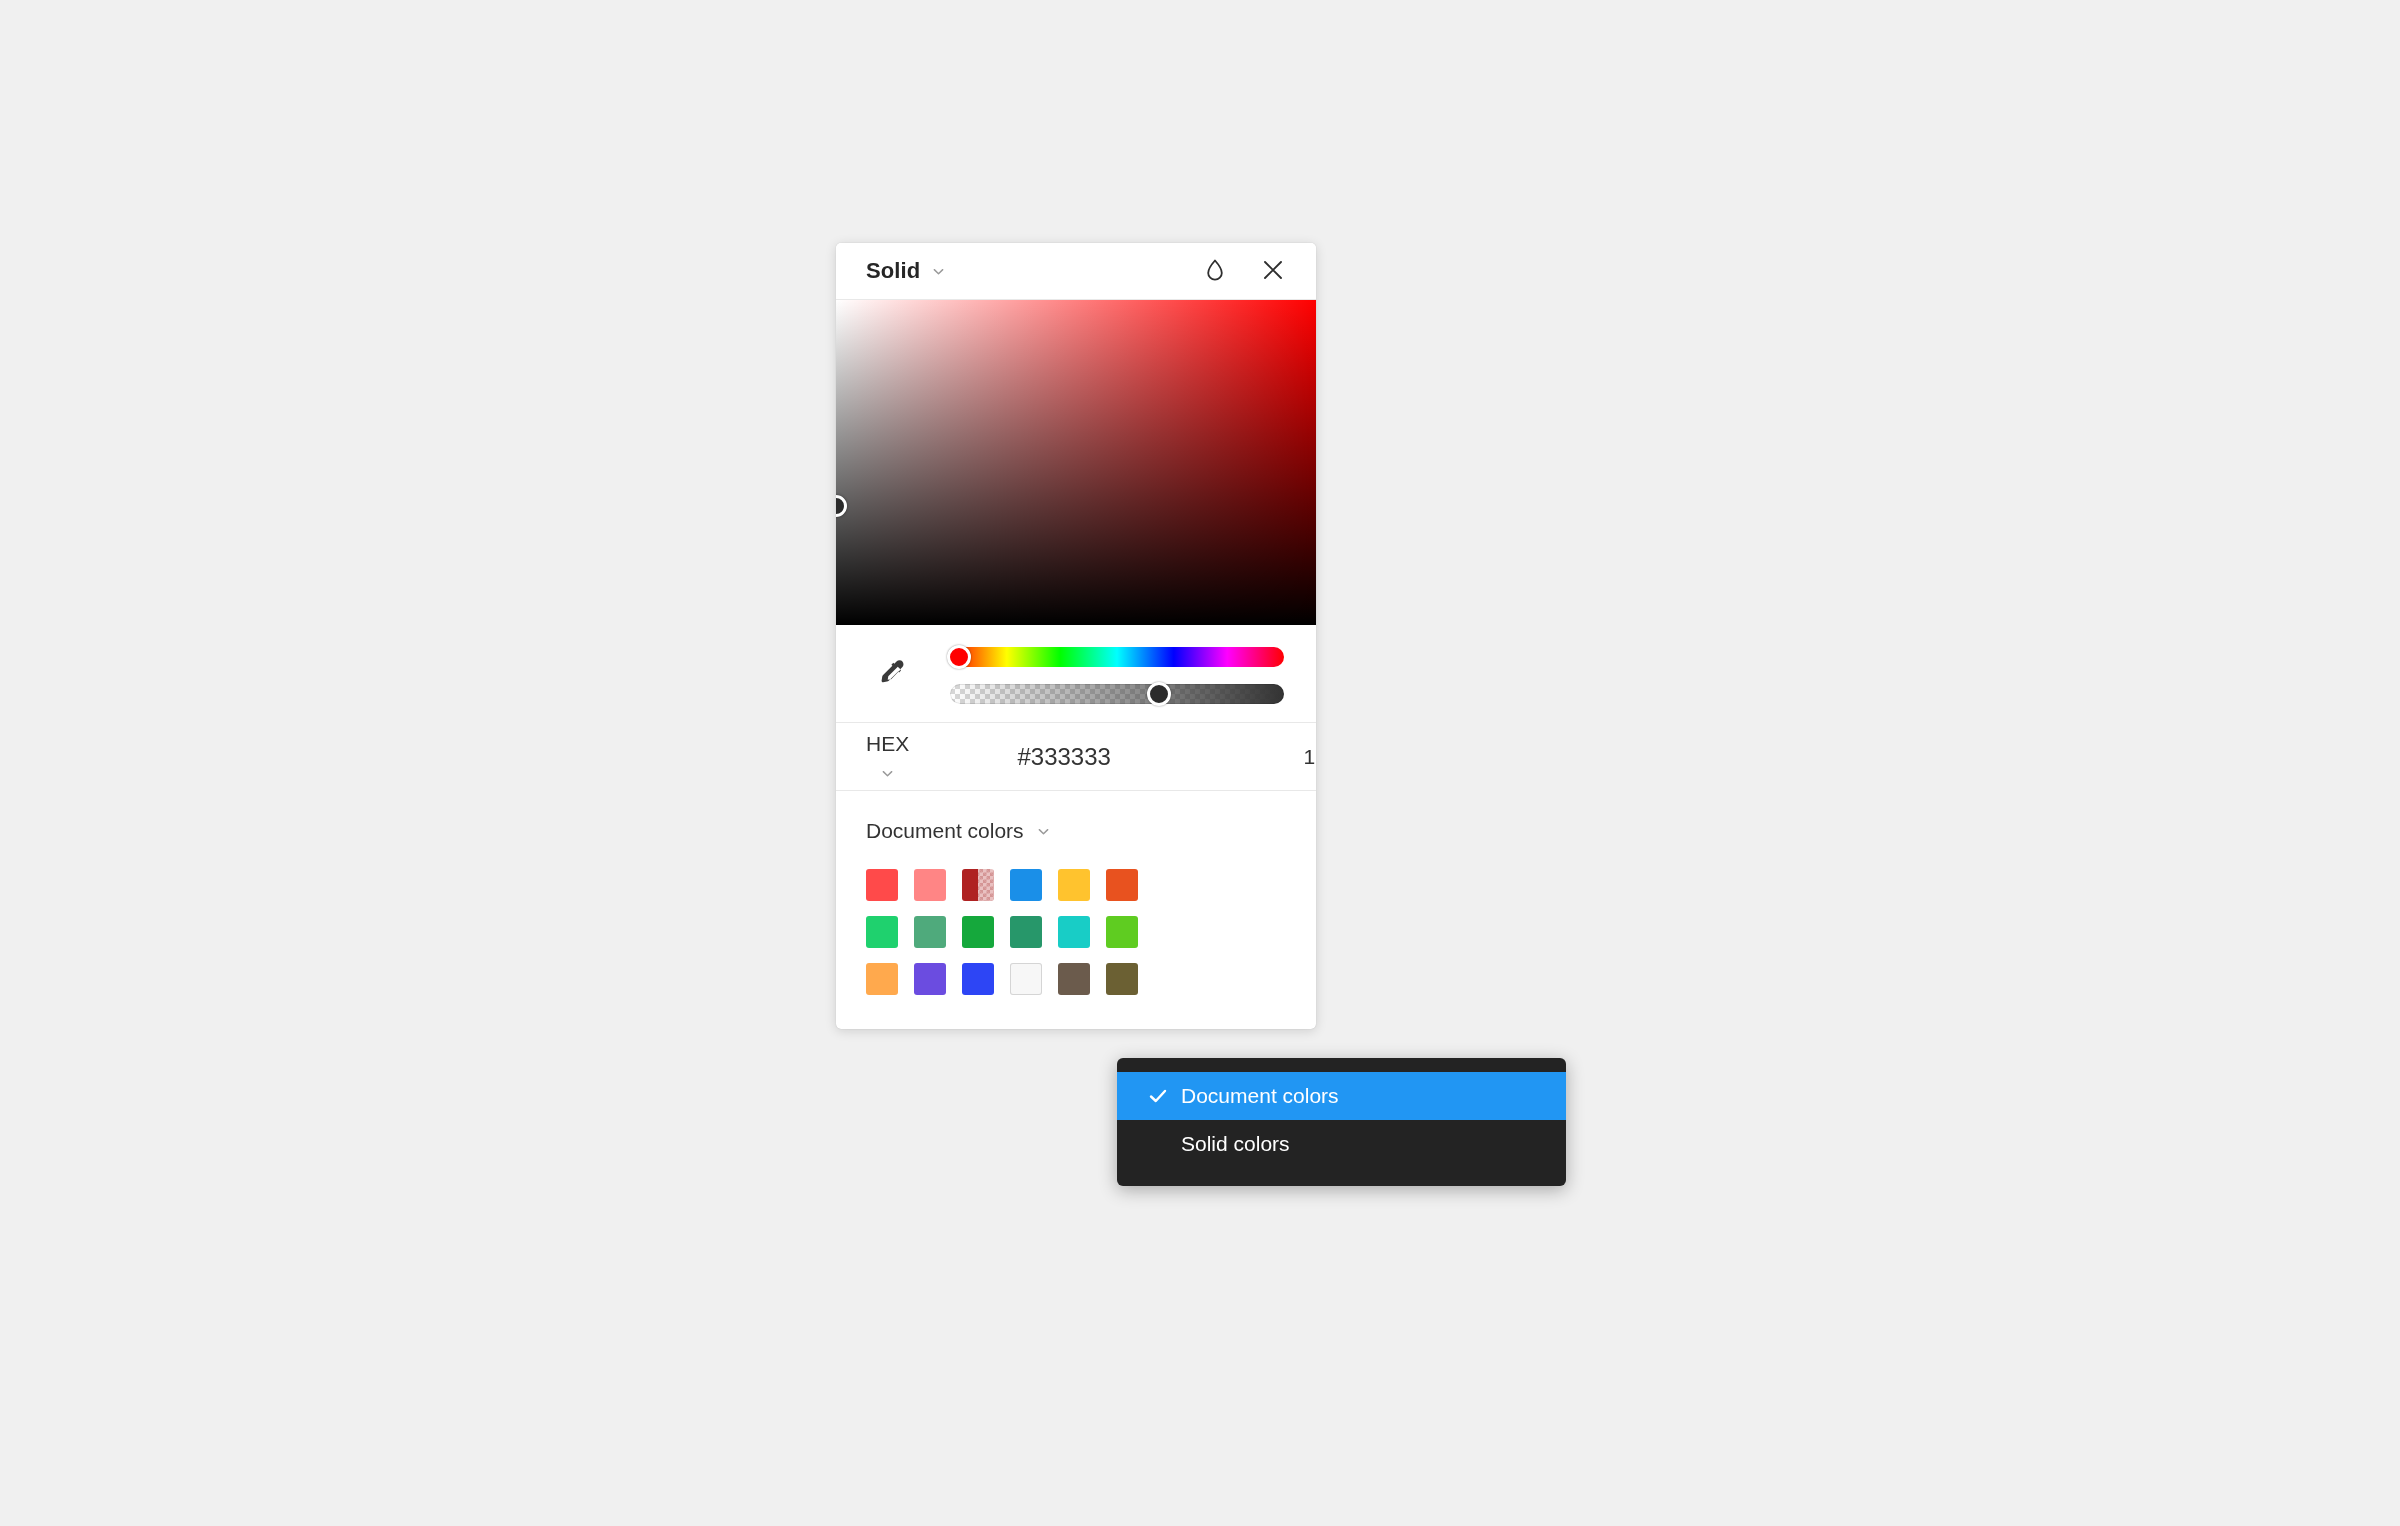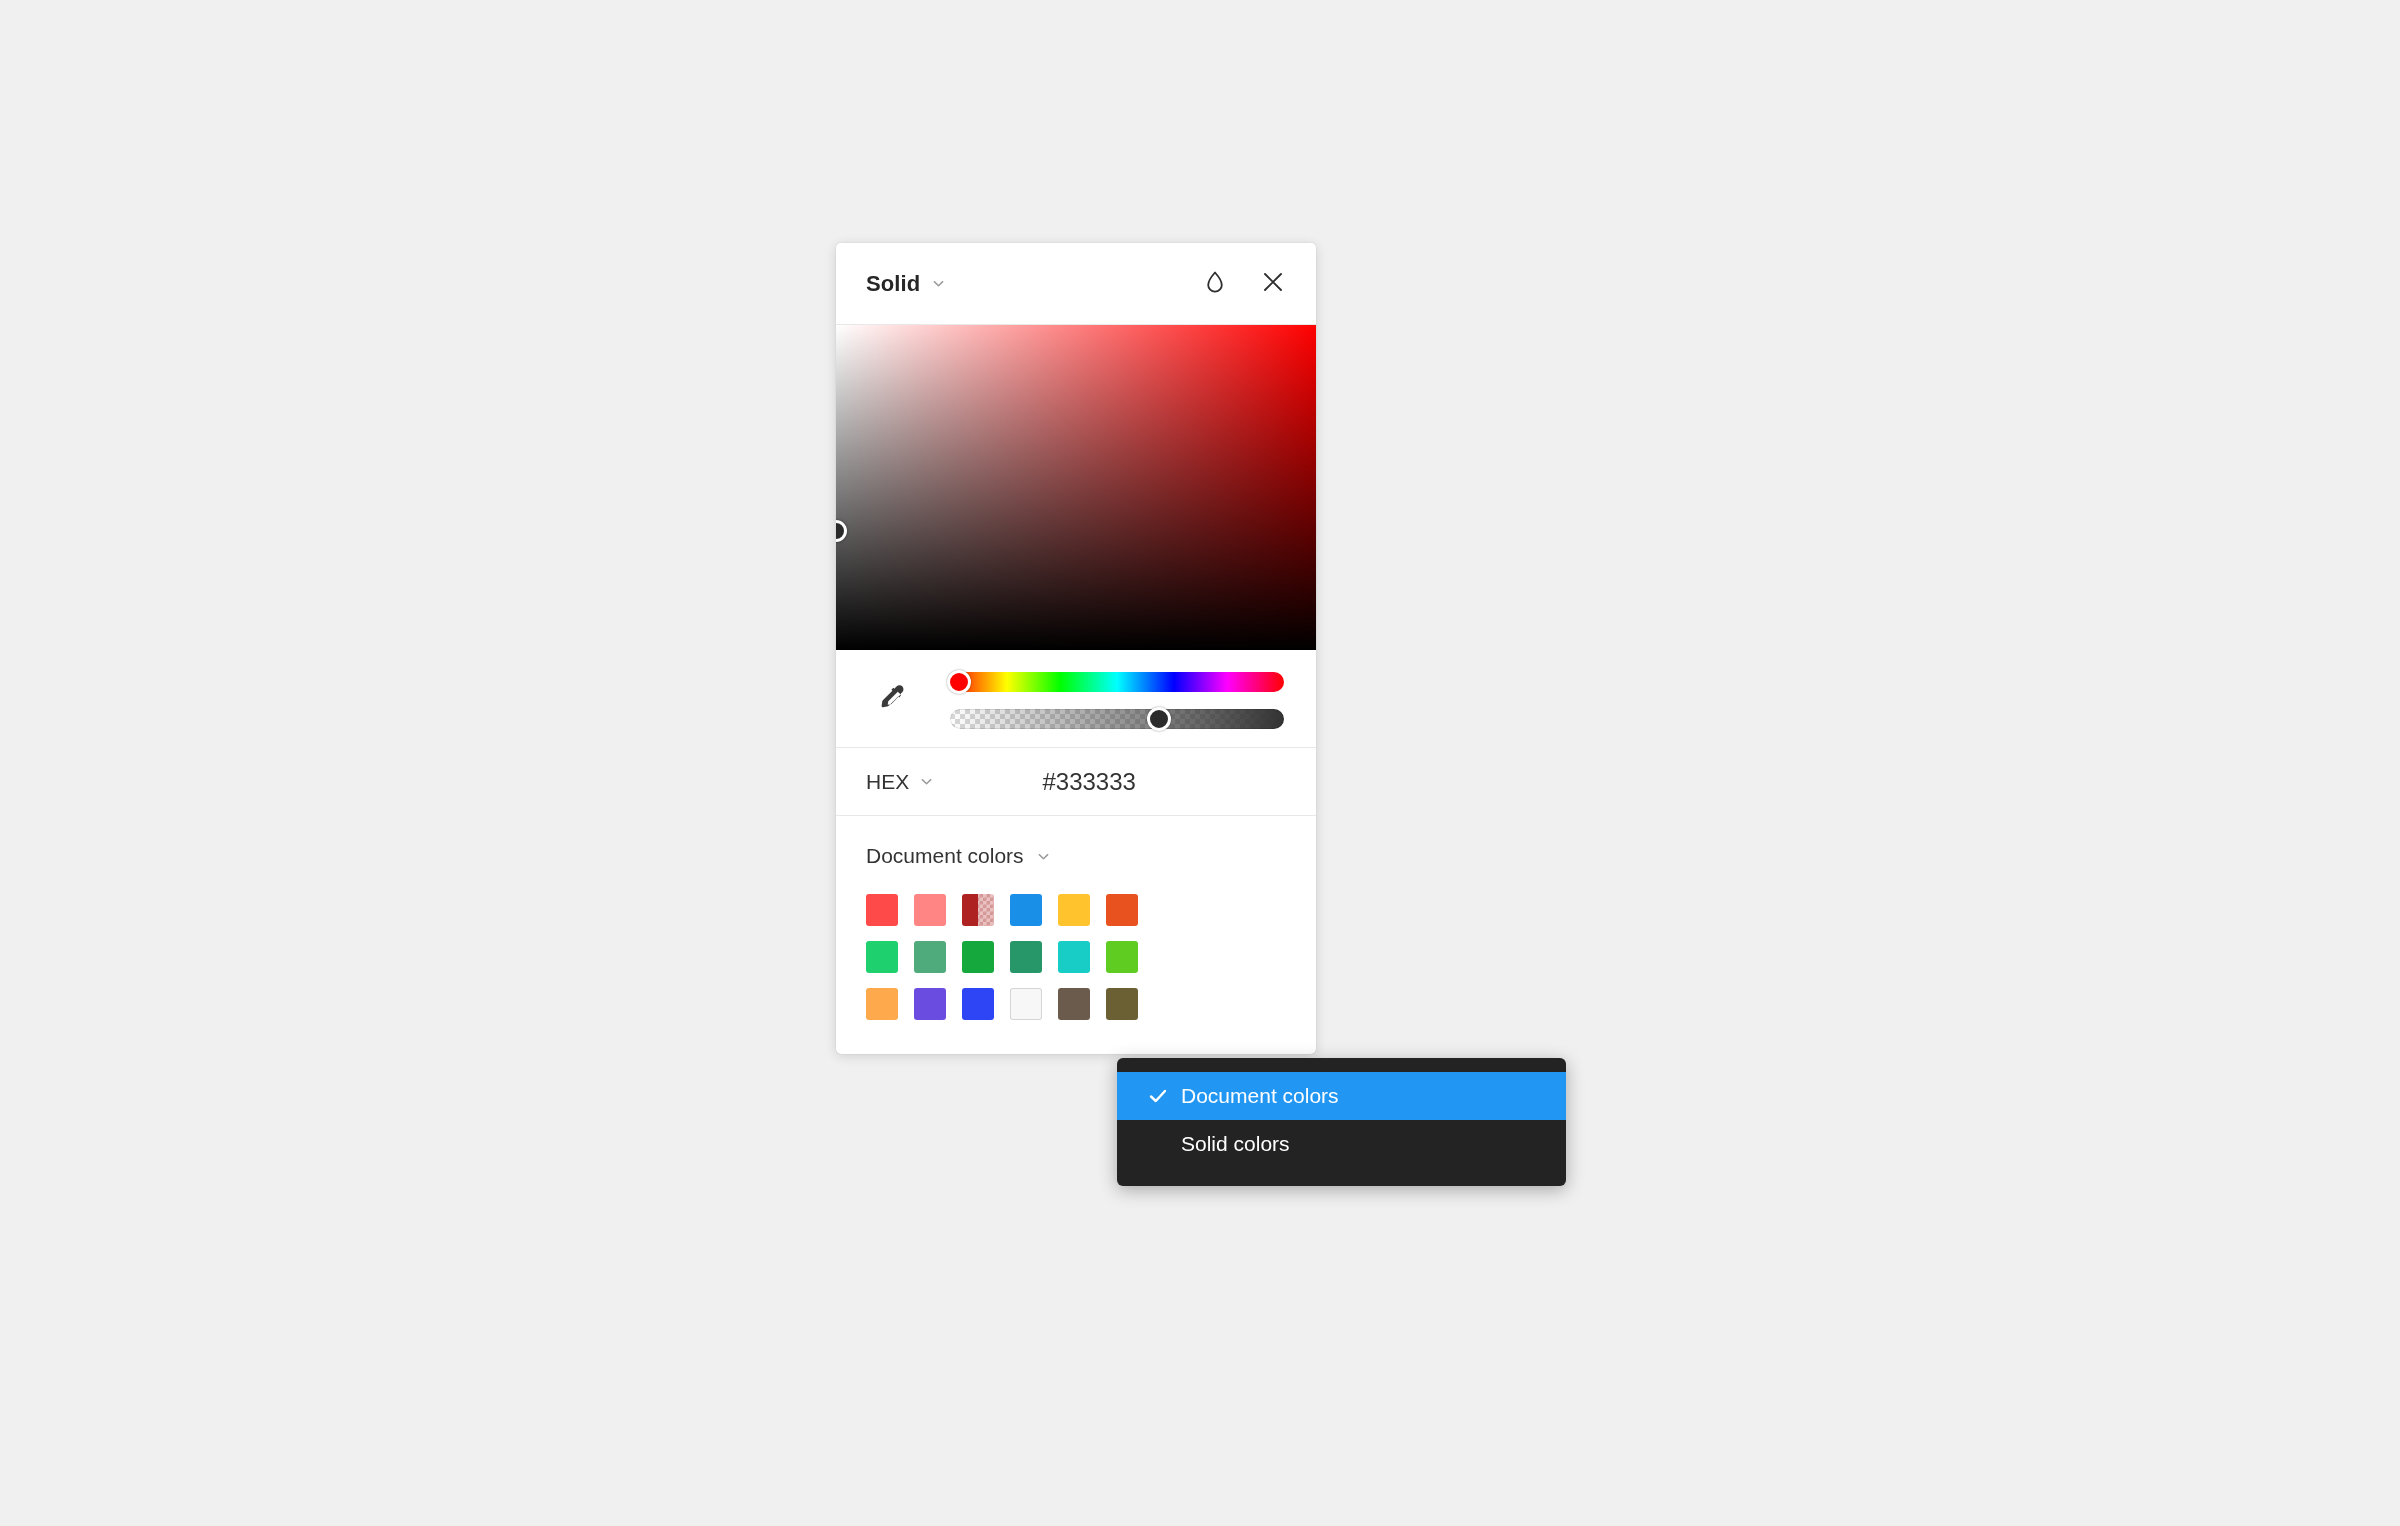--- a/index.html
+++ b/index.html
@@ -23,21 +23,21 @@
     top: 243px;
     width: 480px;
     background: #ffffff;
     border-radius: 5px;
     box-shadow: 0 2px 12px rgba(0,0,0,0.14), 0 0 1px rgba(0,0,0,0.25);
     overflow: hidden;
   }
 
   
   #picker-header {
-    height: 82px;
+    height: 57px;
     display: flex;
     align-items: center;
     padding: 0 28px 0 30px;
     background: #fff;
     border-bottom: 1px solid #e8e8e8;
   }
   #mode-select {
     display: flex;
     align-items: center;
     gap: 11px;
@@ -155,20 +155,21 @@
     align-items: center;
     height: 68px;
     padding: 0 32px 0 30px;
     border-bottom: 1px solid #e8e8e8;
   }
   #format-select {
     display: flex;
     align-items: center;
     gap: 10px;
     cursor: pointer;
+    flex-direction: column;
   }
   #format-label {
     font-size: 21px;
     color: #333;
   }
   #hex-input {
     flex: 1 1 auto;
     text-align: center;
     font-size: 24px;
     color: #333;

